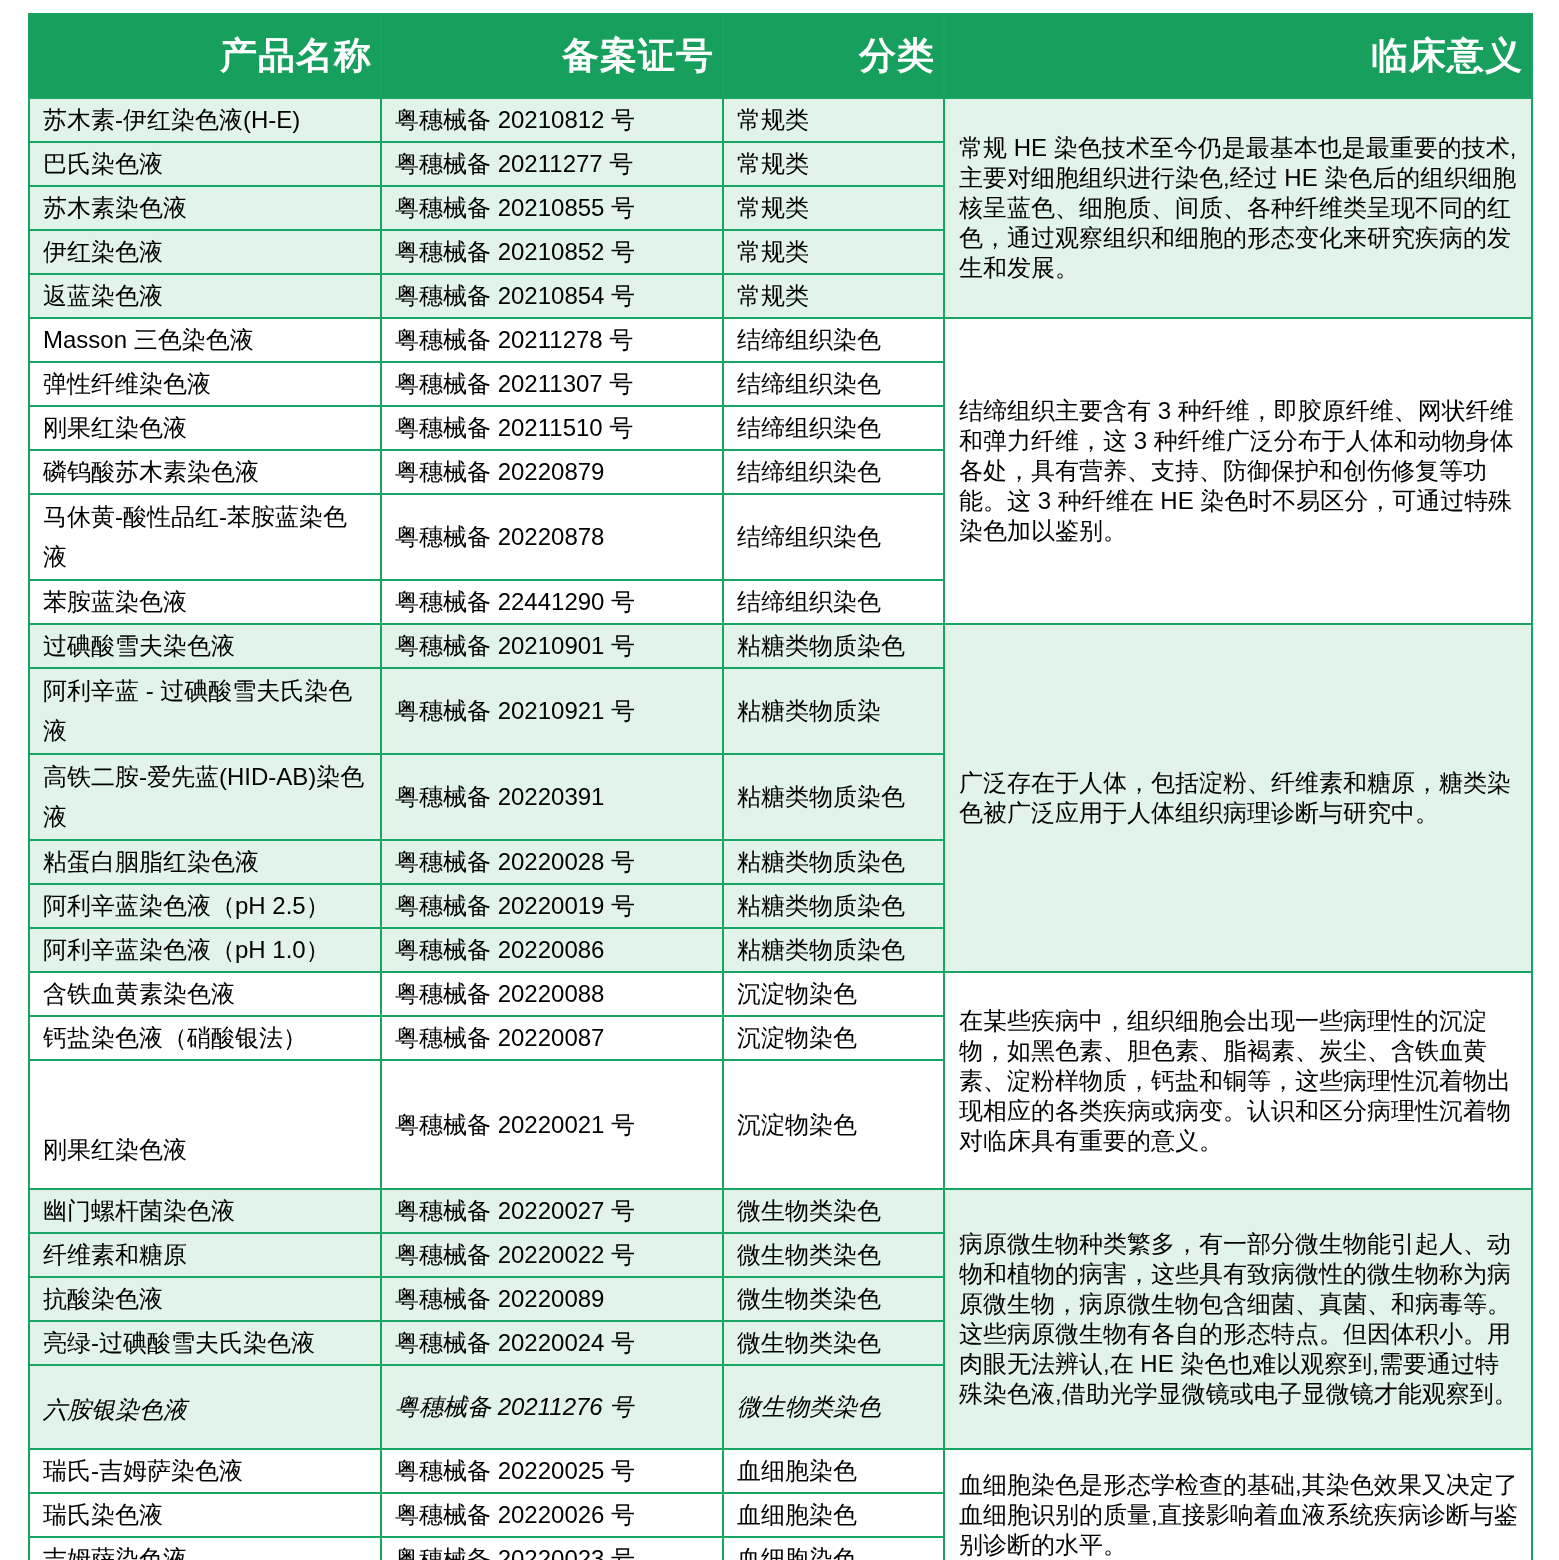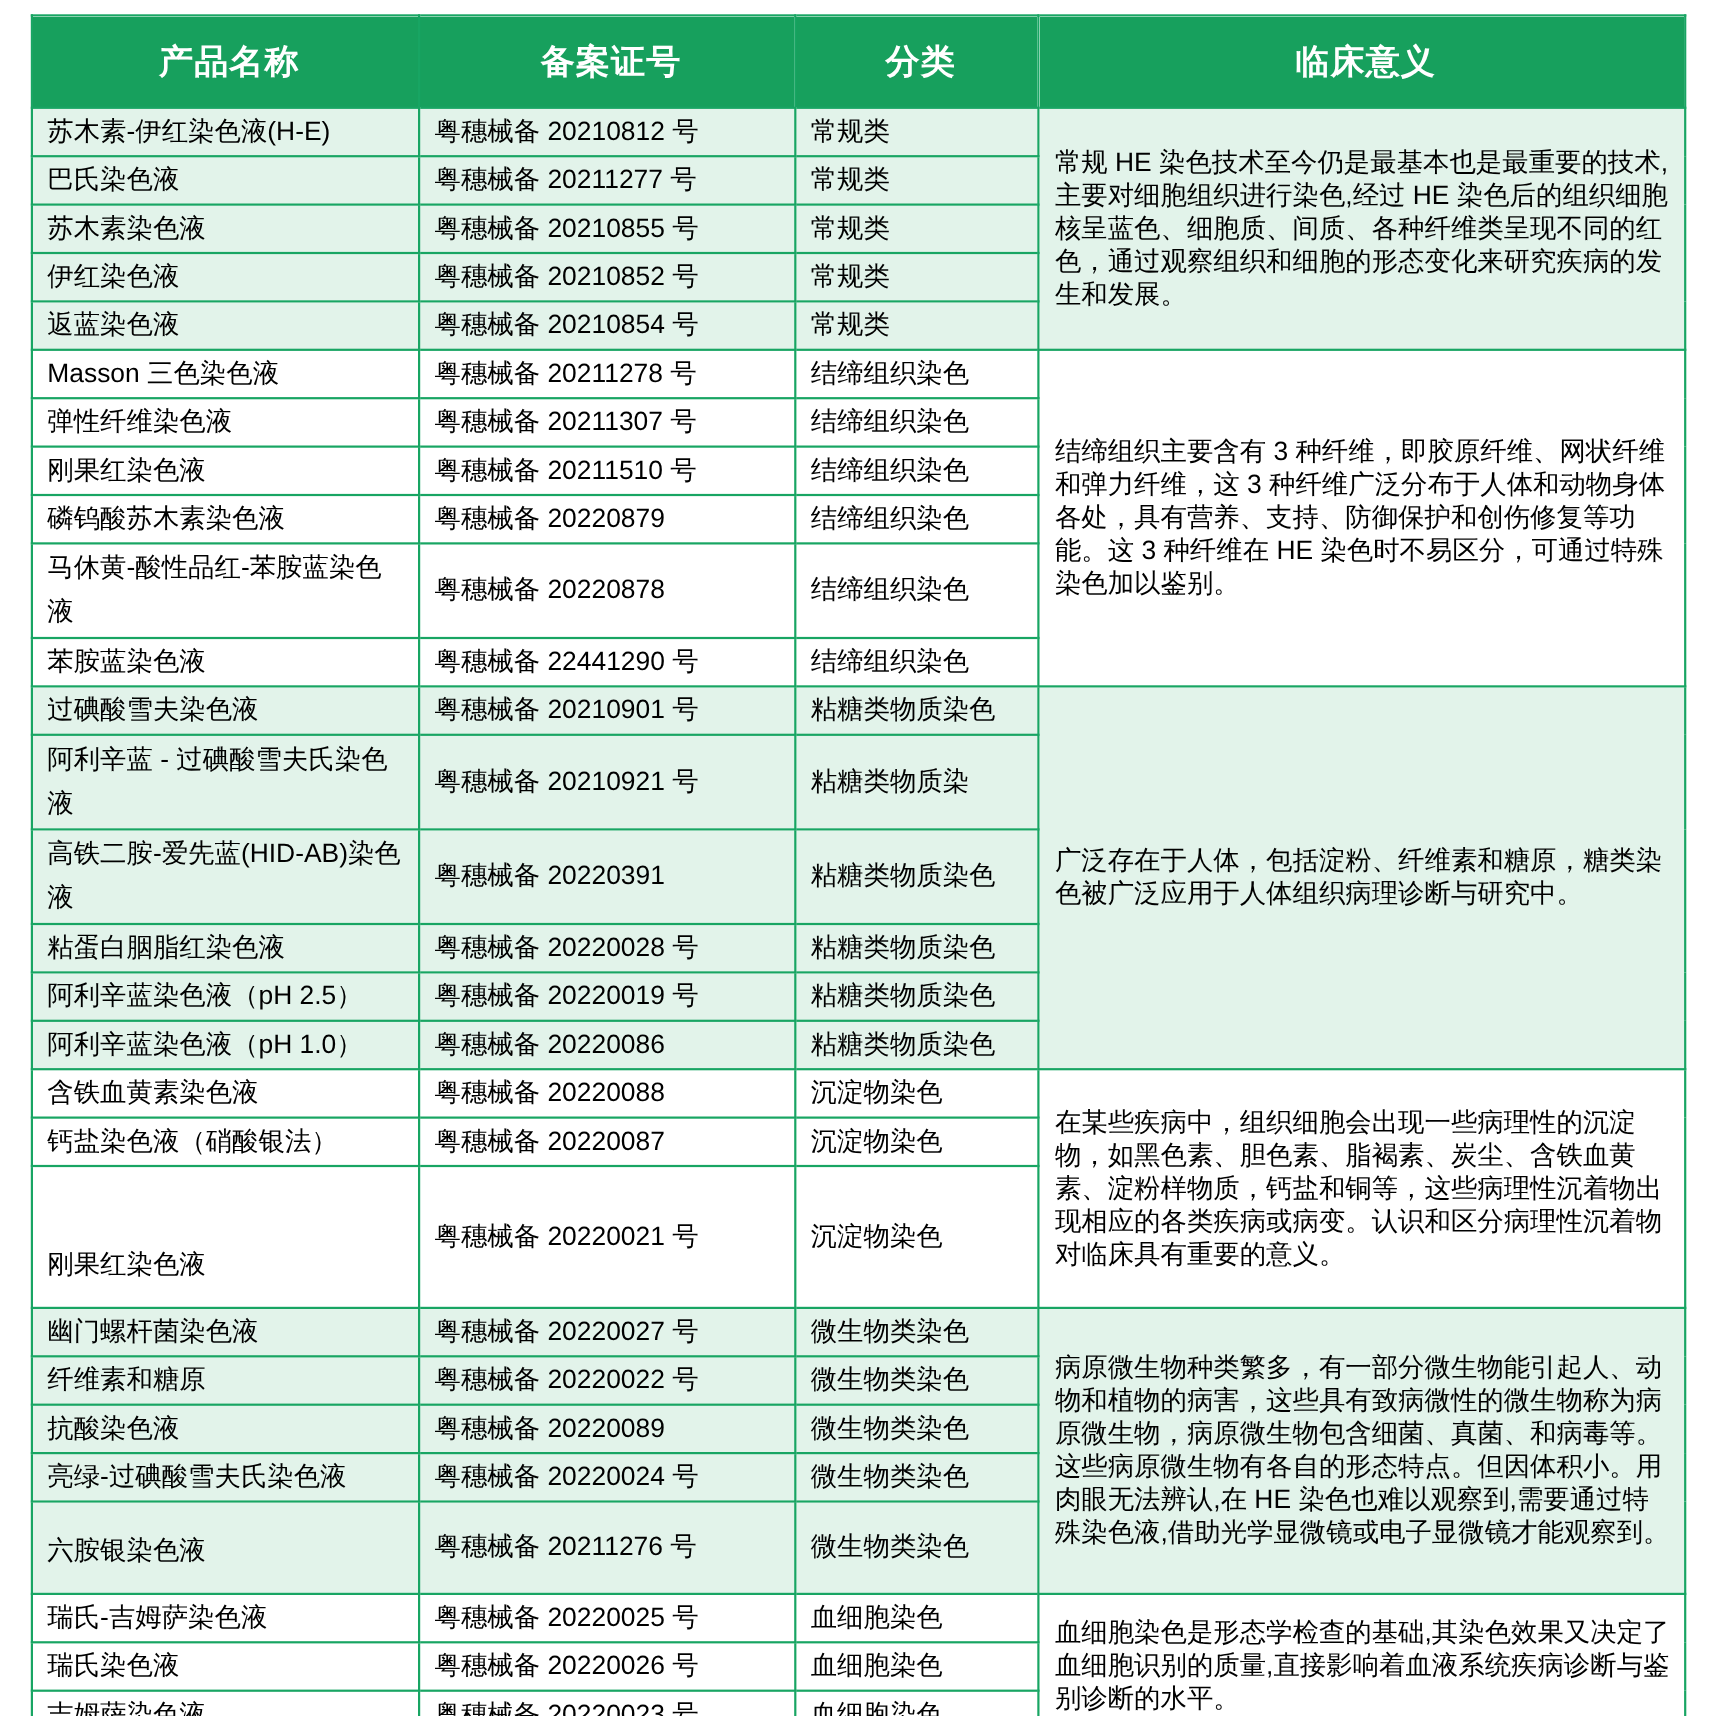--- a/index.html
+++ b/index.html
@@ -25,23 +25,23 @@
     border:2px solid var(--border);
     box-sizing:border-box;
     overflow:hidden;
   }
   thead tr{height:84px;}
   thead th{
     background:var(--header-bg);
     border-color:var(--header-bg);
     border-bottom-color:var(--border);
     color:var(--header-text);
-    font-size:31px;
+    font-size:37px;
     font-weight:bold;
-    text-align:center;
+    text-align:right;
     padding:0 8px 0 15px;
     letter-spacing:1px;
   }
   tbody tr{height:43px;}
   tbody td{
     font-size:24px;
     line-height:40px;
     vertical-align:middle;
     padding:1px 10px 1px 13px;
     background:#ffffff;
@@ -193,21 +193,21 @@
       <tr>
         <td class="name-cell shaded">抗酸染色液</td>
         <td class="cert-cell shaded">粤穗械备 20220089</td>
         <td class="category-cell shaded">微生物类染色</td>
       </tr>
       <tr>
         <td class="name-cell shaded">亮绿-过碘酸雪夫氏染色液</td>
         <td class="cert-cell shaded">粤穗械备 20220024 号</td>
         <td class="category-cell shaded">微生物类染色</td>
       </tr>
-      <tr style="height: 84px;">
+      <tr style="height: 84px; font-style: italic;">
         <td class="name-cell va-bottom shaded">六胺银染色液</td>
         <td class="cert-cell shaded">粤穗械备 20211276 号</td>
         <td class="category-cell shaded">微生物类染色</td>
       </tr>
       <tr>
         <td class="name-cell">瑞氏-吉姆萨染色液</td>
         <td class="cert-cell">粤穗械备 20220025 号</td>
         <td class="category-cell">血细胞染色</td>
         <td class="clinical-cell" rowspan="3">血细胞染色是形态学检查的基础,其染色效果又决定了血细胞识别的质量,直接影响着血液系统疾病诊断与鉴别诊断的水平。</td>
       </tr>

